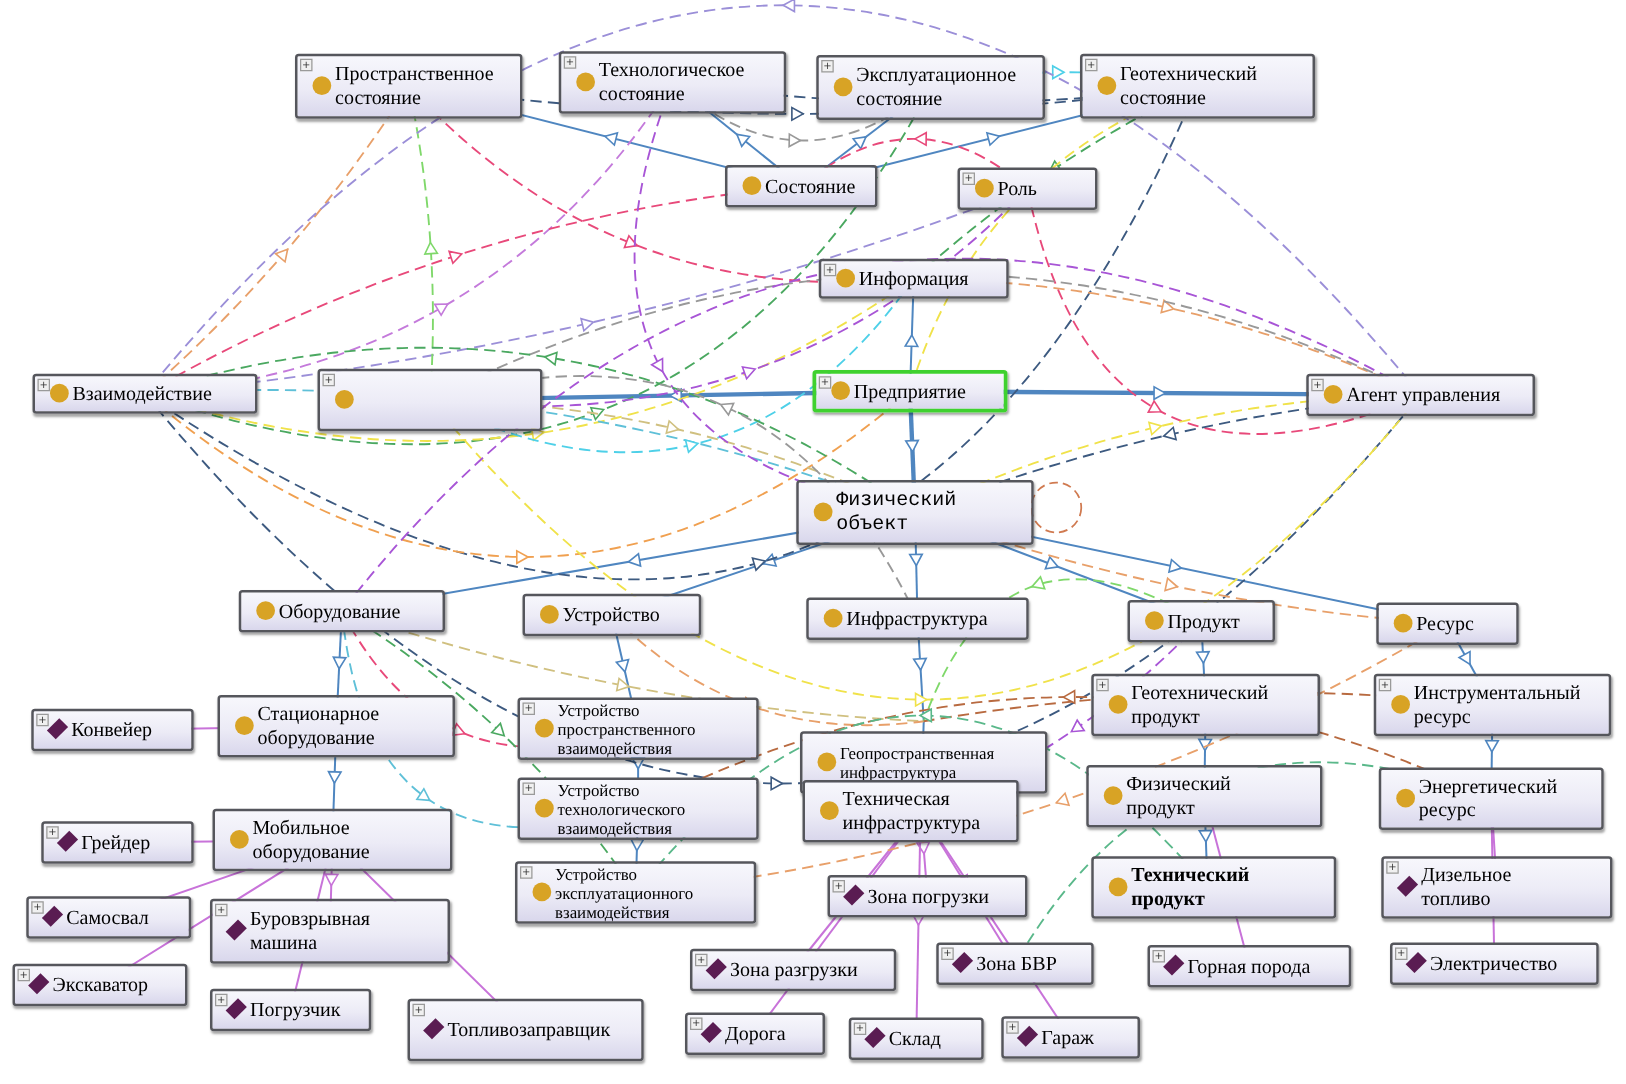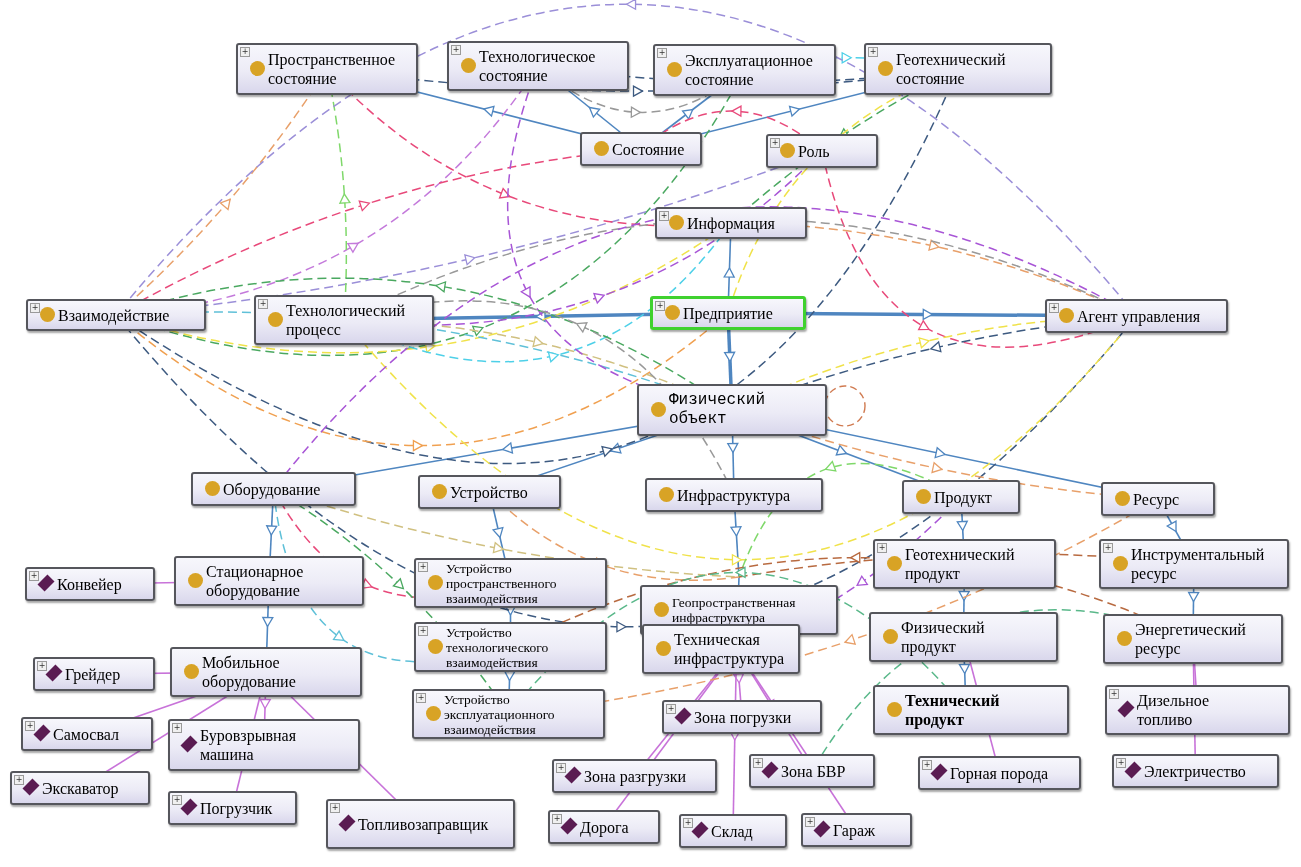--- a/index.html
+++ b/index.html
@@ -246,22 +246,20 @@
         <span class="label">Информация</span>
       </div>
       <div class="node" style="left: 26px; top: 299px; width: 180px; height: 32px;">
         <span class="expander">+</span>
         <span class="cls-icon"></span>
         <span class="label">Взаимодействие</span>
       </div>
       <div class="node" style="left: 254px; top: 295px; width: 180px; height: 50px;">
         <span class="expander">+</span>
         <span class="cls-icon"></span>
-        <span class="label">Технологический
-процесс</span>
       </div>
       <div class="node selected" style="left: 650px; top: 296px; width: 156px; height: 34px;">
         <span class="expander">+</span>
         <span class="cls-icon"></span>
         <span class="label">Предприятие</span>
       </div>
       <div class="node" style="left: 1045px; top: 299px; width: 183px; height: 34px;">
         <span class="expander">+</span>
         <span class="cls-icon"></span>
         <span class="label">Агент управления</span>
@@ -325,21 +323,21 @@
         <span class="ind-icon"></span>
         <span class="label">Конвейер</span>
       </div>
       <div class="node small" style="left: 414px; top: 622px; width: 193px; height: 50px;">
         <span class="expander">+</span>
         <span class="cls-icon"></span>
         <span class="label">Устройство
 технологического
 взаимодействия</span>
       </div>
-      <div class="node" style="left: 642px; top: 624px; width: 158px; height: 50px;">
+      <div class="node" style="left: 642px; top: 624px; width: 173px; height: 50px;">
         <span class="cls-icon"></span>
         <span class="label">Техническая
 инфраструктура</span>
       </div>
       <div class="node" style="left: 869px; top: 612px; width: 189px; height: 50px;">
         <span class="cls-icon"></span>
         <span class="label">Физический
 продукт</span>
       </div>
       <div class="node" style="left: 1103px; top: 614px; width: 180px; height: 50px;">

